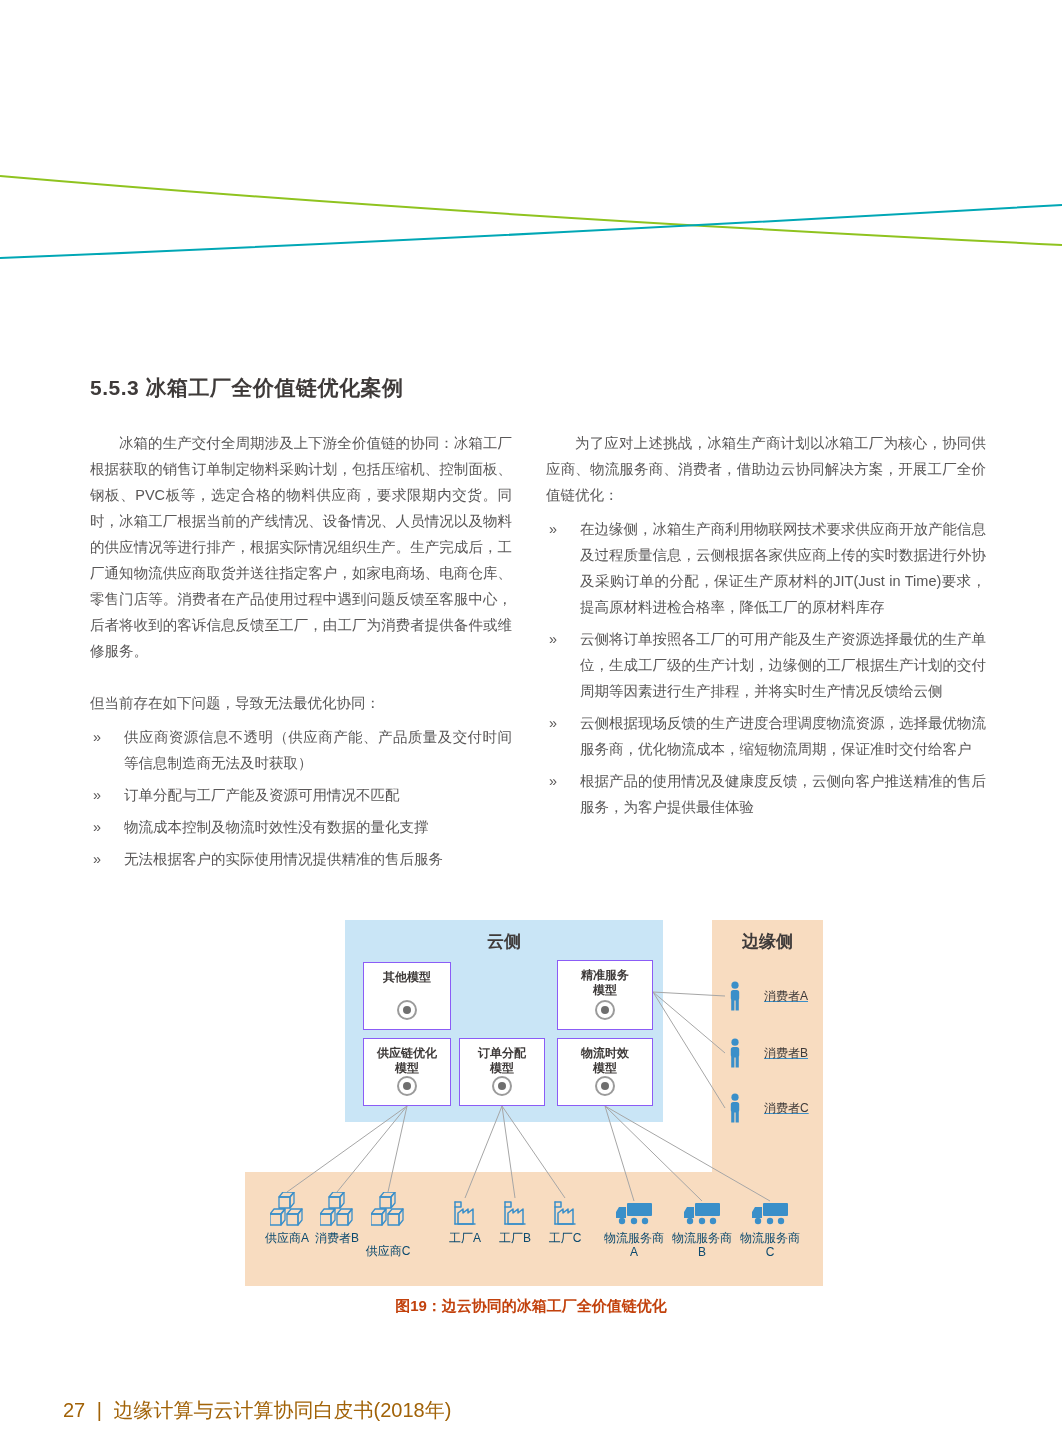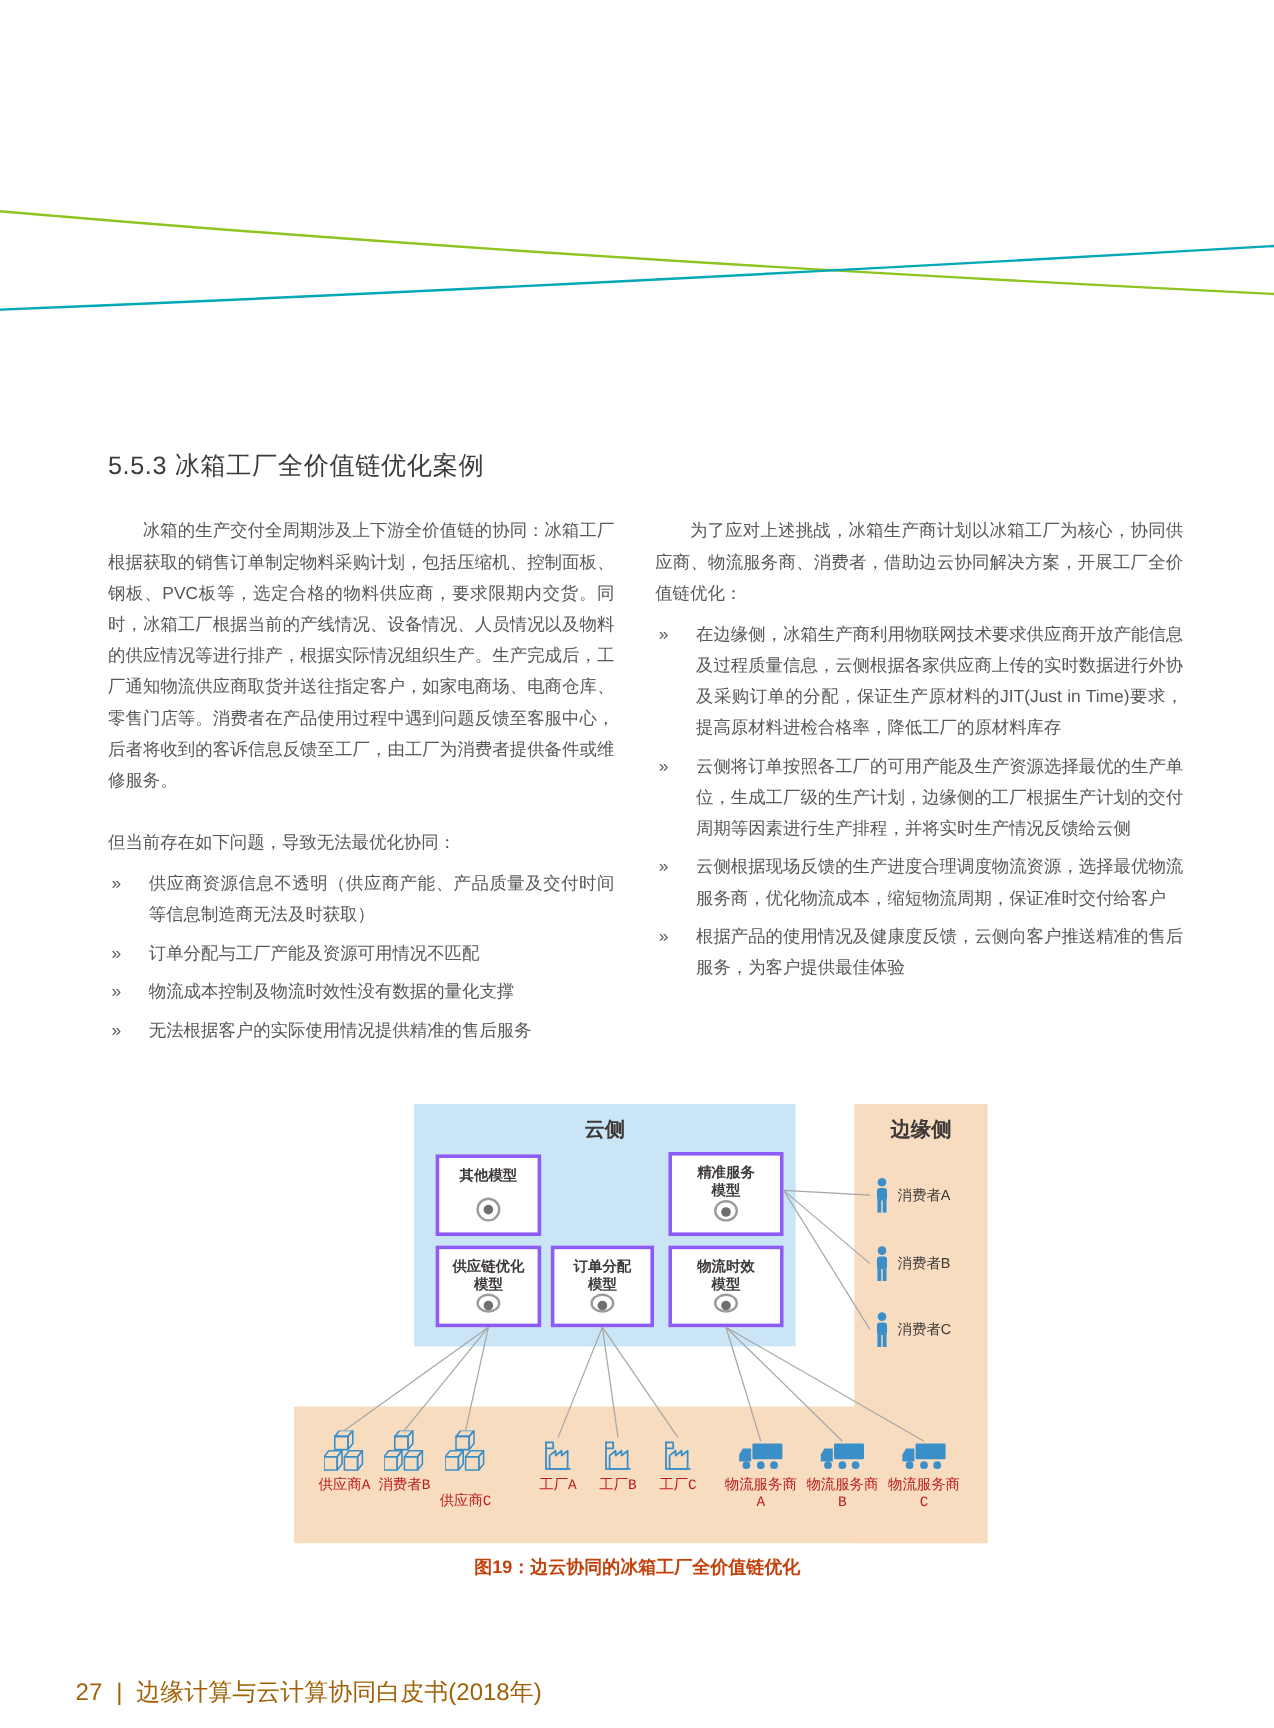--- a/index.html
+++ b/index.html
@@ -2,59 +2,59 @@
 <html><head>
 <meta charset="utf-8">
 <style>
   * { margin:0; padding:0; box-sizing:border-box; }
   html, body { background:#ffffff; }
   body { font-family:"Liberation Sans","DejaVu Sans",sans-serif; }
   .page { position:relative; width:1062px; height:1440px; margin:0 auto; background:#fff; overflow:hidden; }
   .deco { position:absolute; top:0; left:0; }
   .hidden-defs { position:absolute; width:0; height:0; overflow:hidden; }
 
-  .section-title { position:absolute; left:90px; top:374px; font-size:21px; font-weight:normal; color:#3e3a39; letter-spacing:.5px; }
+  .section-title { position:absolute; left:90px; top:374px; font-size:21px; font-weight:bold; color:#3e3a39; letter-spacing:.5px; }
 
   .col { position:absolute; top:430px; font-size:14.5px; line-height:26px; color:#595757; text-align:justify; }
   .col-left  { left:90px;  width:422px; }
   .col-right { left:546px; width:440px; }
   .indent { text-indent:2em; }
   .para2 { margin-top:26px; }
   .bullets { margin-top:8px; }
   .bullet { display:flex; margin-top:6px; }
   .bullet .marker { flex:0 0 34px; padding-left:3px; }
   .bullet .btext  { flex:1; }
 
   .diagram { position:absolute; left:245px; top:920px; width:578px; height:366px; font-size:12px; color:#3e3a39; }
   .zone { position:absolute; }
   .cloud { left:100px; top:0;    width:318px; height:202px; background:#c9e5f6; }
   .edge  { left:467px; top:0;    width:111px; height:366px; background:#f8dcc0; }
   .strip { left:0;     top:252px; width:578px; height:114px; background:#f8dcc0; }
   .zone-label { position:absolute; text-align:center; font-size:17px; font-weight:bold; color:#3e3a39; }
   .cloud-label { left:100px; top:10px; width:318px; }
   .edge-label  { left:467px; top:10px; width:111px; }
 
-  .model { position:absolute; background:#fff; border:3px solid #8b5cf6; display:flex; flex-direction:column; align-items:center; padding-top:7px; }
+  .model { position:absolute; background:#fff; border:1px solid #8b5cf6; display:flex; flex-direction:column; align-items:center; padding-top:7px; }
   .m-other     { left:118px; top:42px;  width:88px; height:68px; }
   .m-precision { left:312px; top:40px;  width:96px; height:70px; }
   .m-supply    { left:118px; top:118px; width:88px; height:68px; }
   .m-order     { left:214px; top:118px; width:86px; height:68px; }
   .m-logistics { left:312px; top:118px; width:96px; height:68px; }
   .mlabel { font-size:12px; font-weight:bold; line-height:1.25; text-align:center; white-space:pre-line; color:#3e3a39; }
   .lens { margin-top:auto; margin-bottom:9px; width:20px; height:20px; border:2px solid #9b9b9b; border-radius:50%; background:#fff; position:relative; }
   .lens i { position:absolute; left:4px; top:4px; width:8px; height:8px; background:#6f6f6f; border-radius:50%; }
 
   .links { position:absolute; left:0; top:0; pointer-events:none; }
 
-  .consumer { position:absolute; display:flex; align-items:center; gap:6px; color:#3a8fc9; }
+  .consumer { position:absolute; display:flex; align-items:center; gap:22px; color:#3a8fc9;text-decoration:underline; }
   .consumer .clabel { color:#3e3a39; font-size:12px; }
   .c-a { left:483px; top:61px; } .c-b { left:483px; top:118px; } .c-c { left:483px; top:173px; }
 
   .entity { position:absolute; display:flex; flex-direction:column; align-items:center; color:#3a8fc9; }
-  .entity .elabel { margin-top:5px; color:#b91c1c; font-size:12px; line-height:1.2; text-align:center; white-space:pre-line;font-family:Liberation Mono, monospace; }
+  .entity .elabel { margin-top:5px; color:#0c4a6e; font-size:12px; line-height:1.2; text-align:center; white-space:pre-line; }
   .e-sa { left:12px;  top:272px; width:60px; } .e-sb { left:62px;  top:272px; width:60px; } .e-sc { left:113px; top:272px; width:60px;gap:13px; }
   .e-fa { left:190px; top:278px; width:60px; } .e-fb { left:240px; top:278px; width:60px; } .e-fc { left:290px; top:278px; width:60px; }
   .e-la { left:355px; top:281px; width:68px; } .e-lb { left:423px; top:281px; width:68px; } .e-lc { left:491px; top:281px; width:68px; }
 
   .caption { position:absolute; left:0; top:1297px; width:1062px; text-align:center; font-size:15px; font-weight:bold; color:#c2410c; }
   .footer { position:absolute; left:63px; top:1381px; font-size:20px; color:#a16207;margin-top:16px; }
   .footer span { margin-right:6px; }
 </style>
 </head>
 <body>

